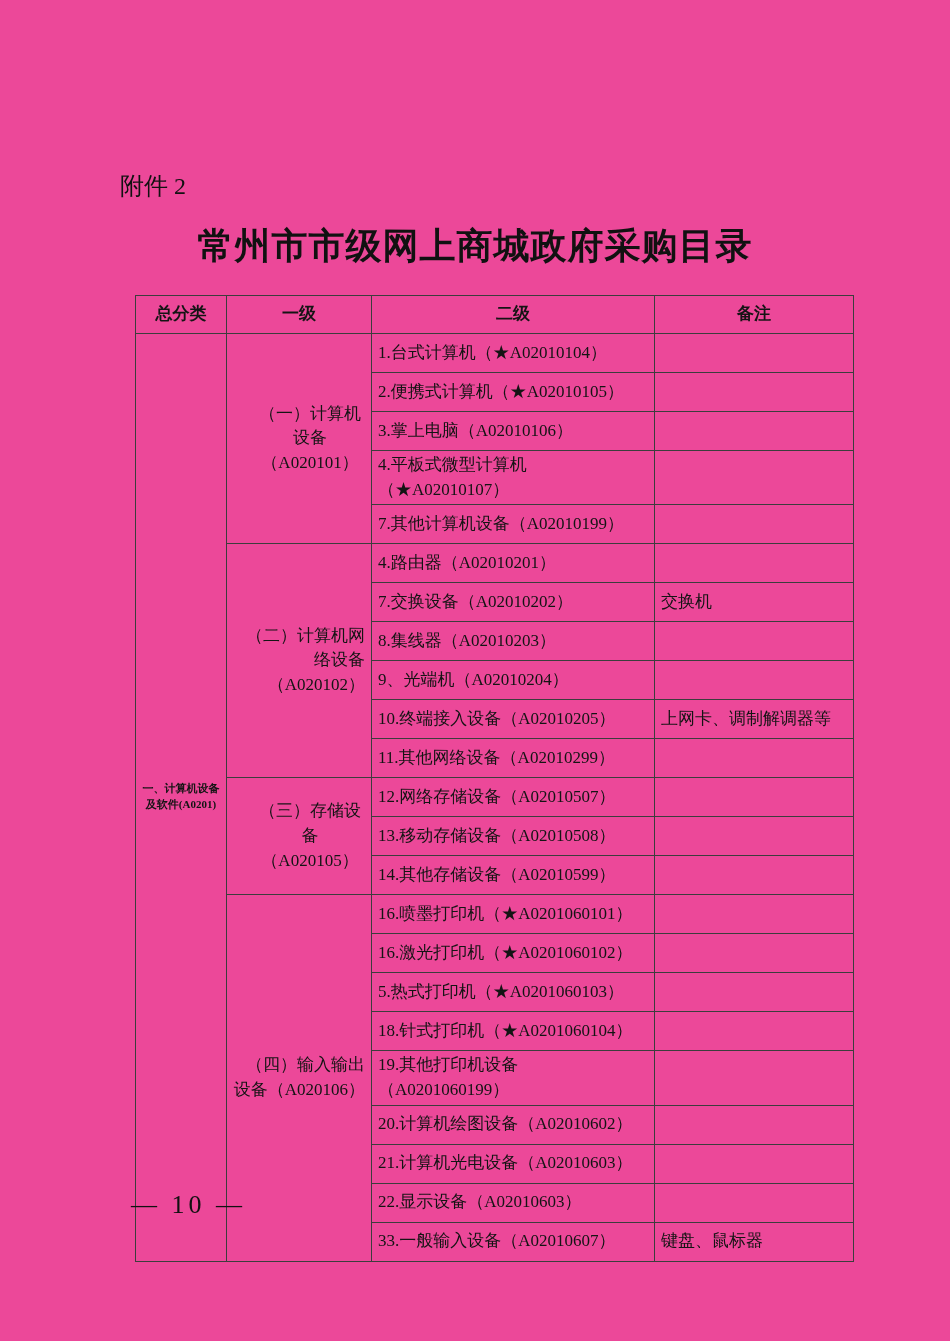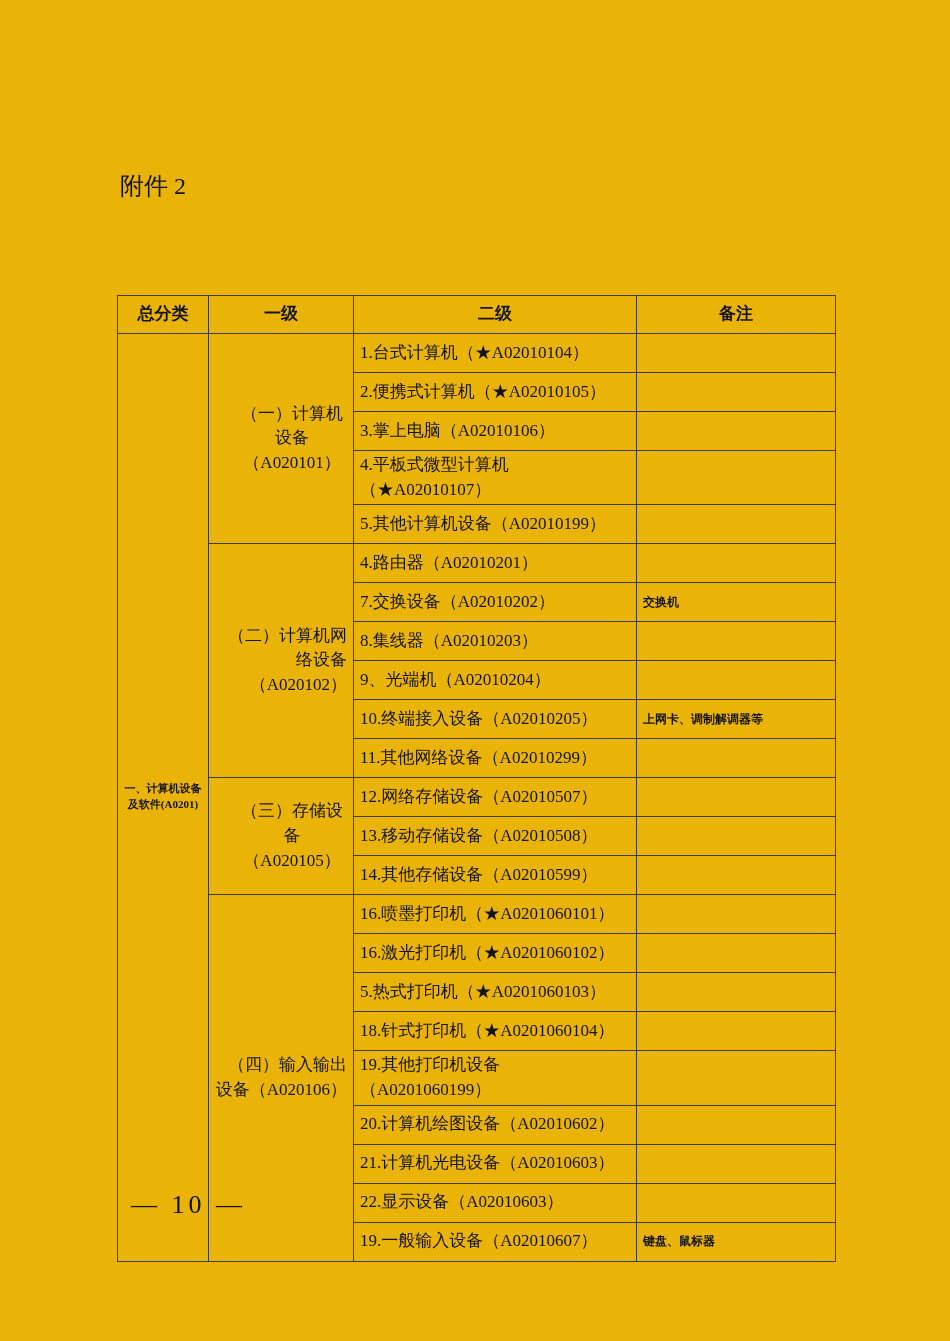--- a/index.html
+++ b/index.html
@@ -1,20 +1,20 @@
 <!DOCTYPE html>
 <html><head>
 <meta charset="utf-8">
 <style>
   html, body { margin: 0; padding: 0; background: #ffffff; }
   .page {
     position: relative;
     width: 950px;
     height: 1341px;
-    background: #eab308;
+    background: #ec4899;
     color: #111111;
     font-family: "Liberation Serif", "DejaVu Serif", serif;
   }
   .attachment-label {
     position: absolute;
     left: 120px;
     top: 170px;
     font-size: 24px;
     color: #111;
   }
@@ -24,21 +24,21 @@
     top: 222px;
     width: 100%;
     text-align: center;
     font-size: 36px;
     font-weight: bold;
     letter-spacing: 1px;
     color: #111;
   }
   table.catalog {
     position: absolute;
-    left: 117px;
+    left: 135px;
     top: 295px;
     width: 718px;
     border-collapse: collapse;
     table-layout: fixed;
     font-size: 17px;
     color: #141414;
   }
   table.catalog th, table.catalog td {
     border: 1.5px solid #3d3d3d;
     padding: 2px 6px;
@@ -67,39 +67,39 @@
   td.lv1-cell.center { text-align: center; padding-left: 28px; }
   td.lv2-cell {
     text-align: left;
     padding-left: 8px;
     font-size: 17px;
     margin-left: 40px;
   }
   td.remark-cell {
     text-align: left;
     padding-left: 8px;
-    font-size: 12px;
-    font-weight: bold;
+    font-size: 17px;
   }
   .page-number {
     position: absolute;
     left: 131px;
     top: 1190px;
     font-size: 26px;
     letter-spacing: 4px;
     color: #111;
   }
 </style>
 </head>
 <body>
 
 <div class="page">
 
   <div class="attachment-label">附件 2</div>
 
+  <div class="doc-title">常州市市级网上商城政府采购目录</div>
 
   <table class="catalog">
     <colgroup>
       <col style="width: 91px">
       <col style="width: 145px">
       <col style="width: 283px">
       <col style="width: 199px">
     </colgroup>
     <thead>
       <tr>
@@ -122,21 +122,21 @@
         </tr>
         <tr>
           <td class="lv2-cell">3.掌上电脑（A02010106）</td>
           <td class="remark-cell"></td>
         </tr>
         <tr>
           <td class="lv2-cell">4.平板式微型计算机（★A02010107）</td>
           <td class="remark-cell"></td>
         </tr>
         <tr>
-          <td class="lv2-cell">5.其他计算机设备（A02010199）</td>
+          <td class="lv2-cell">7.其他计算机设备（A02010199）</td>
           <td class="remark-cell"></td>
         </tr>
         <tr>
           <td class="lv1-cell" rowspan="6">（二）计算机网络设备（A020102）</td>
           <td class="lv2-cell">4.路由器（A02010201）</td>
           <td class="remark-cell"></td>
         </tr>
         <tr>
           <td class="lv2-cell">7.交换设备（A02010202）</td>
           <td class="remark-cell">交换机</td>
@@ -197,21 +197,21 @@
         </tr>
         <tr>
           <td class="lv2-cell">21.计算机光电设备（A02010603）</td>
           <td class="remark-cell"></td>
         </tr>
         <tr>
           <td class="lv2-cell">22.显示设备（A02010603）</td>
           <td class="remark-cell"></td>
         </tr>
         <tr>
-          <td class="lv2-cell">19.一般输入设备（A02010607）</td>
+          <td class="lv2-cell">33.一般输入设备（A02010607）</td>
           <td class="remark-cell">键盘、鼠标器</td>
         </tr>
       </tbody>
   </table>
 
   <div class="page-number">— 10 —</div>
 
 </div>
 
 </body></html>

